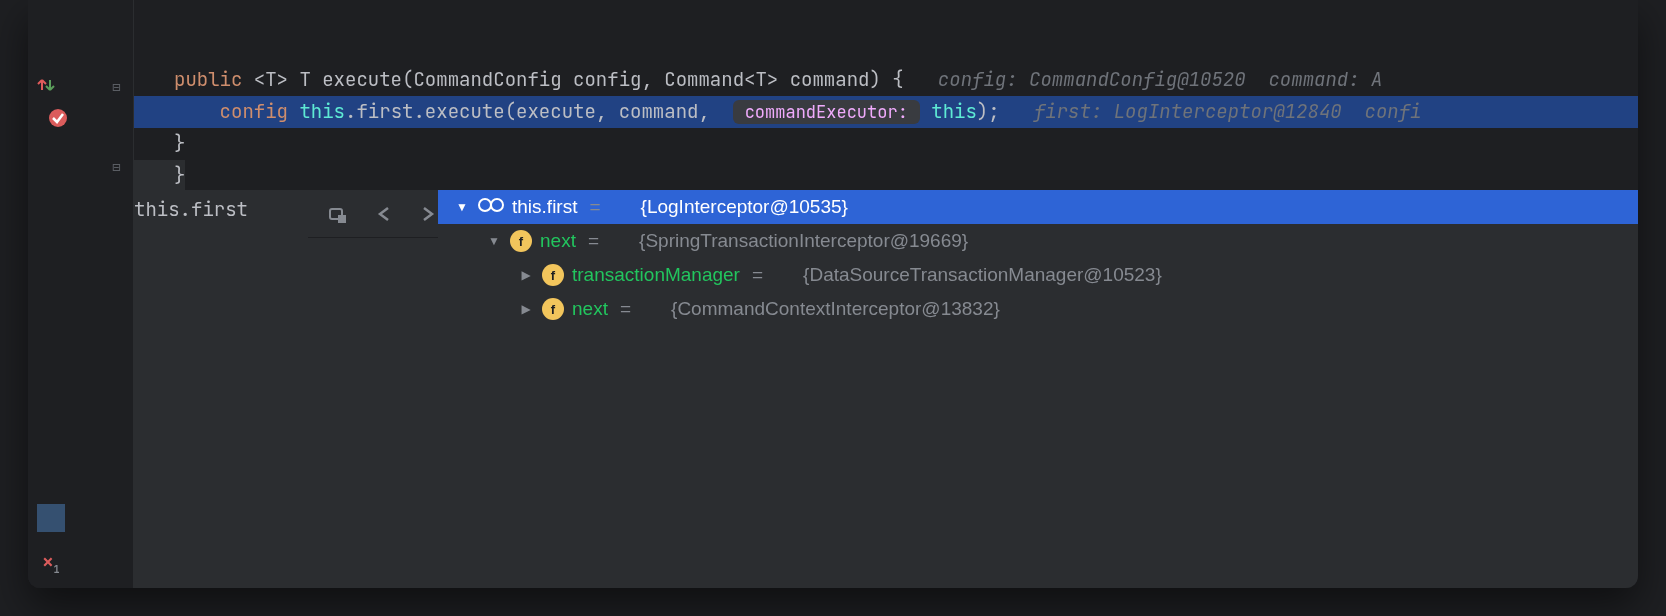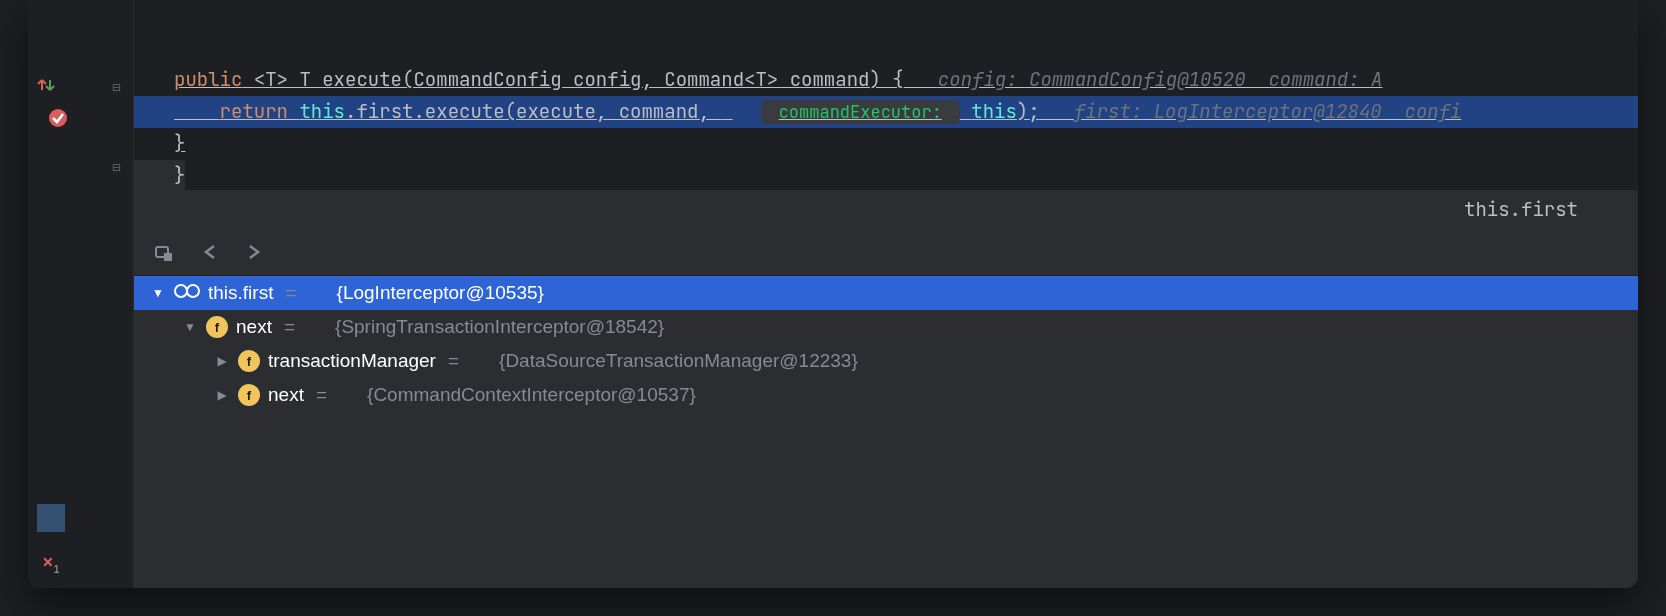--- a/index.html
+++ b/index.html
@@ -57,59 +57,57 @@
   }
   .fold-mark {
     position: absolute;
     left: 6px;
     color: #5a5d63;
     font-size: 14px;
   }
   .editor {
     flex: 1;
     position: relative;
-    text-decoration: underline;
   }
   .code-line {
     height: 32px;
     line-height: 32px;
     white-space: pre;
     padding-left: 40px;
     position: relative;
   }
   .hl-line {
     background: #214283;
   }
   .kw { color: #cf8e6d; }
   .type { color: #bcbec4; }
   .ident { color: #bcbec4; }
   .this { color: #5eead4; }
   .punct { color: #bcbec4; }
   .param-hint {
     background: #393b40;
-    color: #22c55e;
+    color: #f0abfc;
     border-radius: 6px;
-    padding: 1px 18px;
+    padding: 1px 12px;
     font-style: normal;
     font-size: 17px;
-    margin-left: 28px;
   }
   .inline-hint {
     color: #6f737a;
     font-style: italic;
   }
   .debug-panel {
     position: absolute;
     top: 190px;
     left: 0;
     right: 0;
     bottom: 0;
     background: #2b2d30;
     display: flex;
-    flex-direction: column;
+    flex-direction: row;
   }
   .debug-header {
     height: 38px;
     background: #2b2d30;
     display: flex;
     align-items: center;
     justify-content: flex-end;
     padding-right: 60px;
     color: #bcbec4;
     font-size: 19px;
@@ -164,21 +162,21 @@
     display: flex;
     align-items: center;
     justify-content: center;
     font-size: 13px;
     font-weight: bold;
     flex-shrink: 0;
   }
   .icon-obj { color: #868a91; }
   .icon-f { background: #f2c55c; color: #1e1f22; font-family: sans-serif;}
   .vname { color: #c77dbb; }
-  .tree-row .vname.plain { color: #ffffff; }
+  .tree-row .vname.plain { color: #22c55e; }
   .vval { color: #868a91; margin-left: 28px; }
   .eq { color: #868a91; margin: 0 4px; }
   .bottom-strip {
     position: absolute;
     left: 0;
     bottom: 0;
     width: 46px;
     height: 110px;
     background: #1e1f22;
     display: flex;
@@ -212,21 +210,21 @@
 
   <div class="fold-col">
     <span class="fold-mark" style="top:78px">⊟</span>
     <span class="fold-mark" style="top:158px">⊟</span>
   </div>
 
   <div class="editor">
     <div class="code-line"></div>
     <div class="code-line"></div>
     <div class="code-line"><span class="kw">public</span> <span class="type">&lt;T&gt; T </span><span class="ident">execute</span><span class="punct">(CommandConfig config, Command&lt;T&gt; command) {</span>   <span class="inline-hint">config: CommandConfig@10520  command: A</span></div>
-    <div class="code-line hl-line">    <span class="kw">return</span> <span class="this">this</span><span class="punct">.first.execute(execute, command, </span> <span class="param-hint">commandExecutor:</span> <span class="this">this</span><span class="punct">);</span>   <span class="inline-hint">first: LogInterceptor@12840  confi</span></div>
+    <div class="code-line hl-line">    <span class="kw">config</span> <span class="this">this</span><span class="punct">.first.execute(execute, command, </span> <span class="param-hint">commandExecutor:</span> <span class="this">this</span><span class="punct">);</span>   <span class="inline-hint">first: LogInterceptor@12840  confi</span></div>
     <div class="code-line"><span class="punct">}</span></div>
     <div class="code-line" style="padding-left:10px; background:#2b2d30; display:inline-block; margin-left:0;"><span class="punct" style="margin-left:30px">}</span></div>
 
     <div class="debug-panel">
       <div class="debug-header">
         <span>this.first</span>
       </div>
       <div class="debug-toolbar">
         <span class="tb-icon">
           <svg width="22" height="22" viewBox="0 0 22 22">
@@ -256,35 +254,35 @@
           </span>
           <span class="vname">this.first</span>
           <span class="eq">=</span>
           <span class="vval">{LogInterceptor@10535}</span>
         </div>
         <div class="tree-row" style="padding-left:48px">
           <span class="expander">▼</span>
           <span class="node-icon icon-f">f</span>
           <span class="vname plain">next</span>
           <span class="eq">=</span>
-          <span class="vval">{SpringTransactionInterceptor@18542}</span>
+          <span class="vval">{SpringTransactionInterceptor@19669}</span>
         </div>
         <div class="tree-row" style="padding-left:80px">
           <span class="expander">▶</span>
           <span class="node-icon icon-f">f</span>
           <span class="vname plain">transactionManager</span>
           <span class="eq">=</span>
-          <span class="vval">{DataSourceTransactionManager@12233}</span>
+          <span class="vval">{DataSourceTransactionManager@10523}</span>
         </div>
         <div class="tree-row" style="padding-left:80px">
           <span class="expander">▶</span>
           <span class="node-icon icon-f">f</span>
           <span class="vname plain">next</span>
           <span class="eq">=</span>
-          <span class="vval">{CommandContextInterceptor@10537}</span>
+          <span class="vval">{CommandContextInterceptor@13832}</span>
         </div>
       </div>
     </div>
   </div>
 
   <div class="bottom-strip">
     <div class="square"></div>
     <span style="color:#db5c5c; font-size:18px; font-weight:bold;">✕<sub style="color:#868a91;font-size:10px">1</sub></span>
   </div>
 

